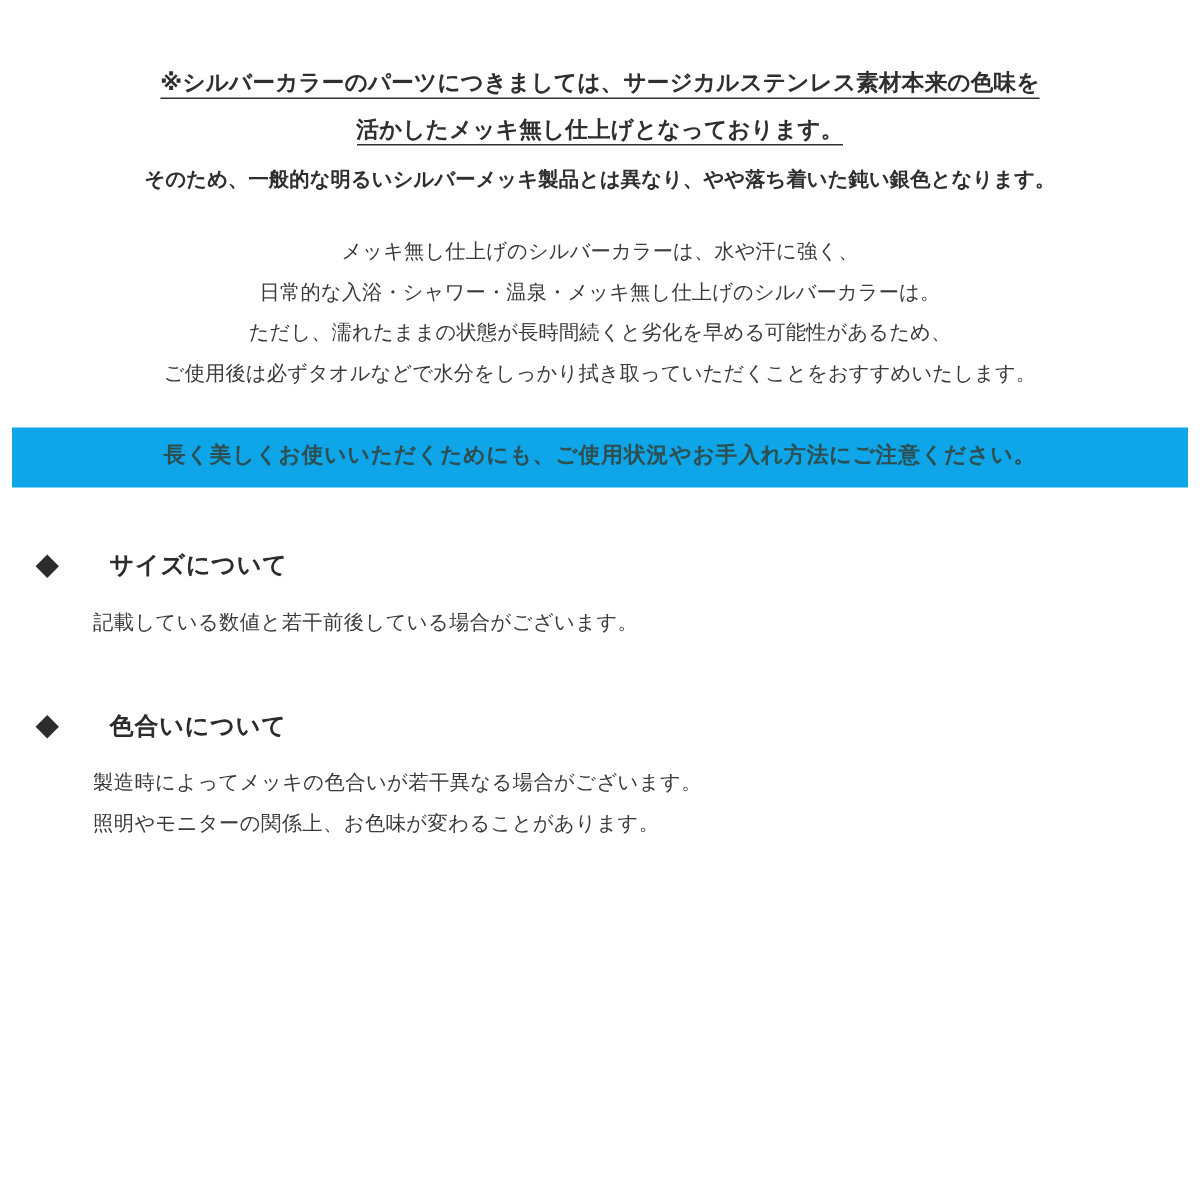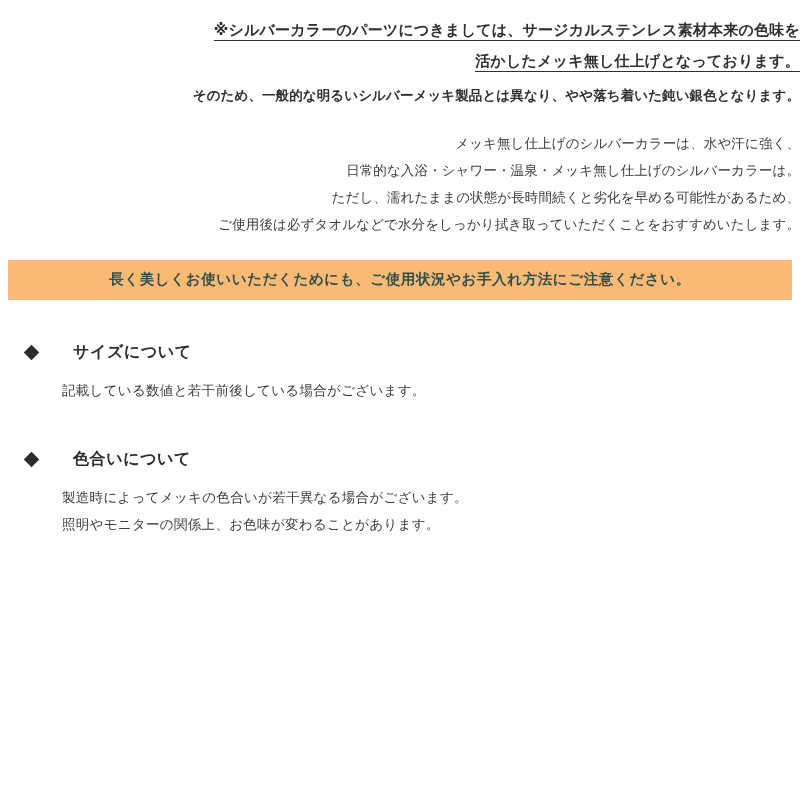--- a/index.html
+++ b/index.html
@@ -38,22 +38,22 @@
     font-weight: bold;
     line-height: 1.85;
     letter-spacing: 0.2px;
   }
   .care-red-group {
     margin-top: 10px;
   }
 
   
   .silver-block {
-    margin-top: 15px;
-    text-align: right;
+    margin-top: 40px;
+    text-align: center;
   }
   .silver-head {
     font-size: 15px;
     font-weight: bold;
     color: #2f2f2f;
     line-height: 2.05;
     letter-spacing: 0.2px;
   }
   .silver-head .u {
     border-bottom: 1.5px solid #2f2f2f;
@@ -71,21 +71,21 @@
     margin-top: 22px;
     font-size: 13.5px;
     color: #3a3a3a;
     line-height: 2.0;
     letter-spacing: 0.1px;
   }
 
   
   .highlight-bar {
     margin: 22px 8px 0 8px;
-    background: #fdba74;
+    background: #0ea5e9;
     color: #2e4f50;
     font-size: 14.5px;
     font-weight: bold;
     text-align: center;
     padding: 9px 4px;
     letter-spacing: 0.6px;
     line-height: 1.5;
   }
 
   

